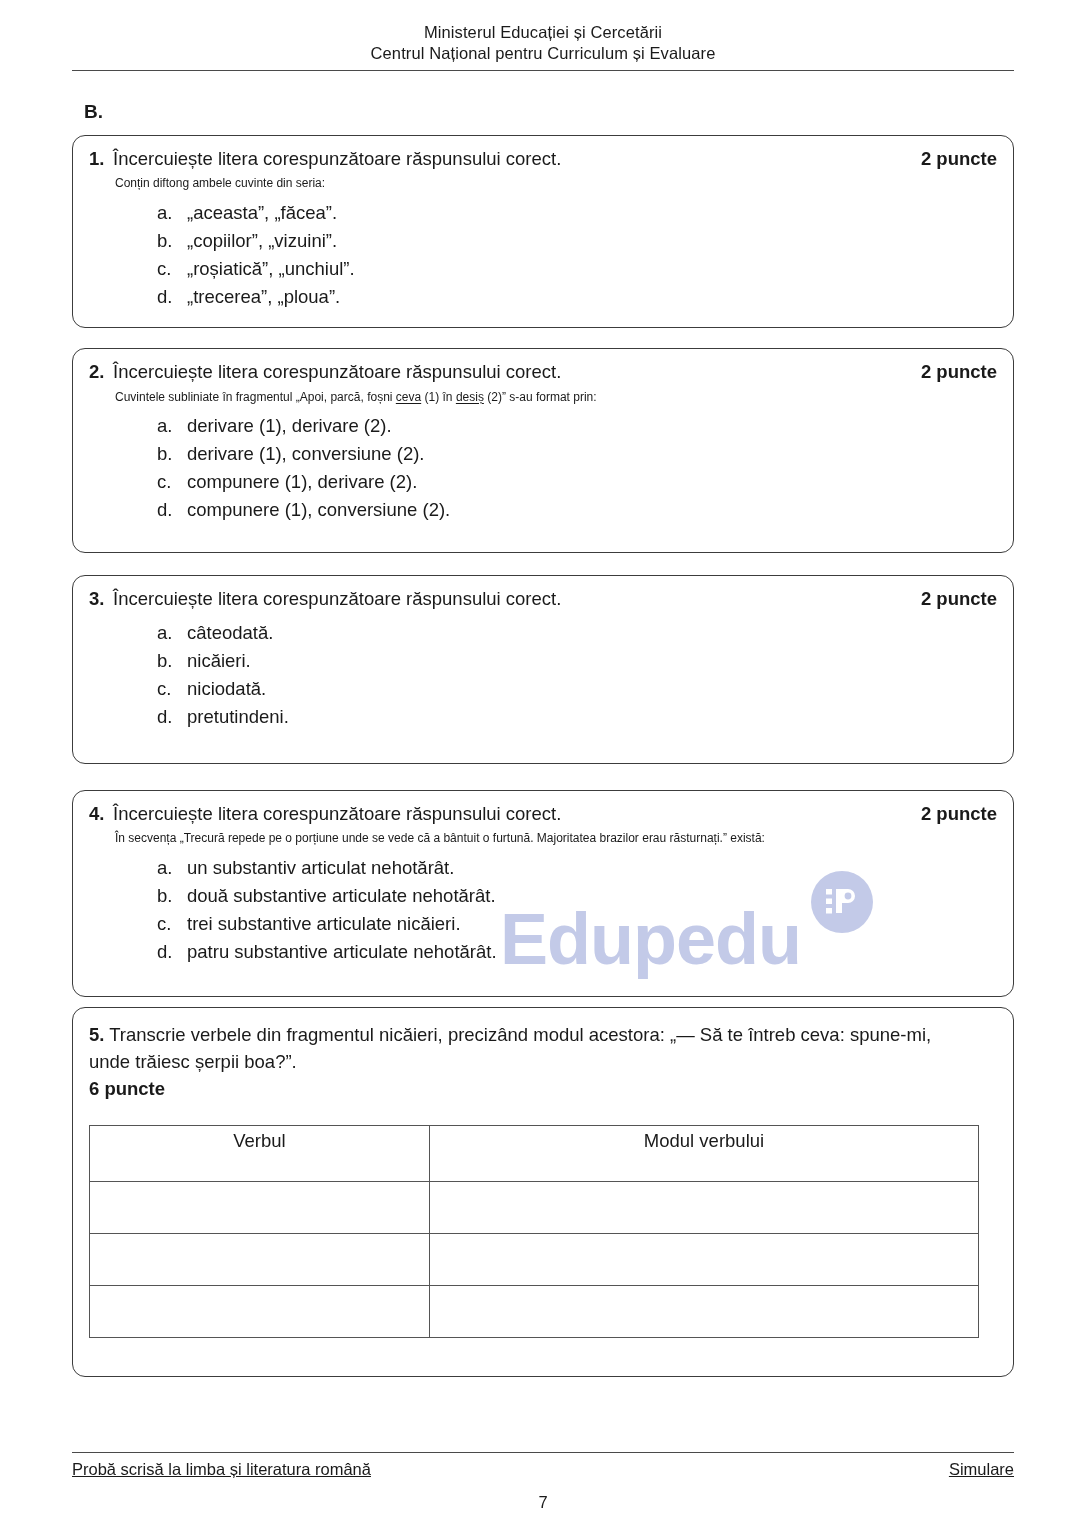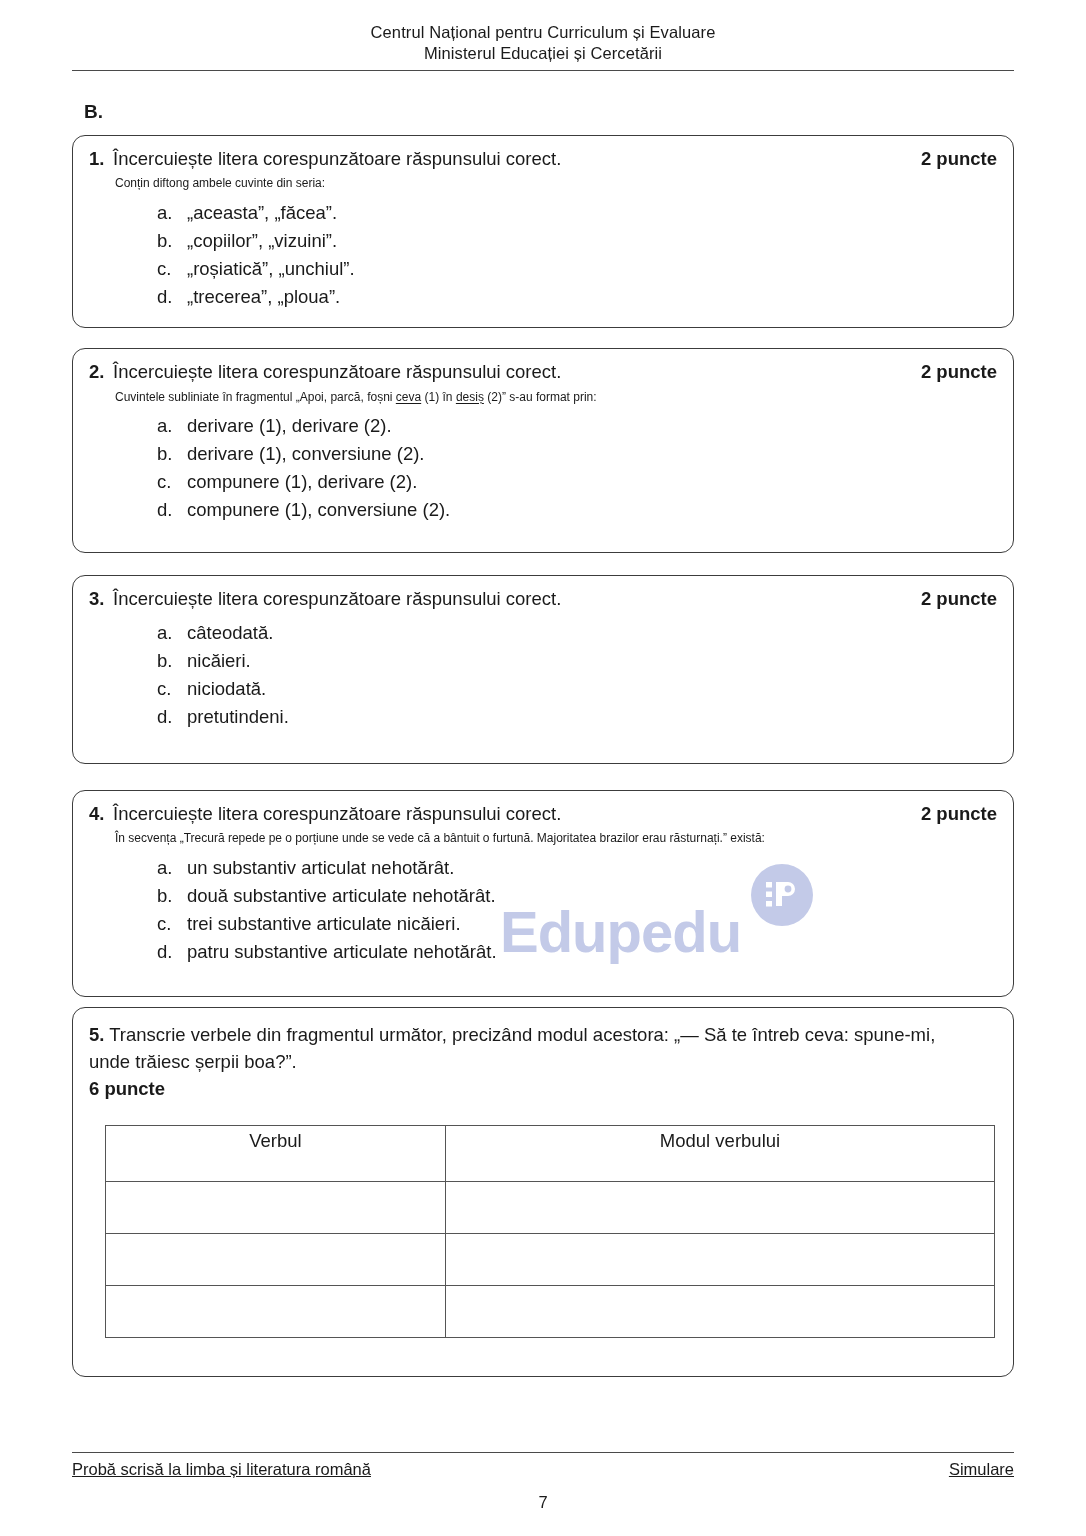--- a/index.html
+++ b/index.html
@@ -131,21 +131,20 @@
     line-height: 1.45;
     flex-direction: column;
   }
   .q5-points {
     font-weight: bold;
     white-space: nowrap;
   }
 
   table.verbs {
     margin-top: 22px;
-    margin-left: 16px;
     border-collapse: collapse;
     width: 890px;
     table-layout: fixed;
   }
   table.verbs th,
   table.verbs td {
     border: 1.3px solid #555;
     height: 46px;
     font-weight: normal;
     font-size: 18.5px;
@@ -160,21 +159,21 @@
   .watermark {
     position: absolute;
     left: 500px;
     top: 855px;
     display: flex;
     align-items: center;
     pointer-events: none;
     user-select: none;
   }
   .wm-text {
-    font-size: 58px;
+    font-size: 72px;
     font-weight: bold;
     color: #c3cae8;
     letter-spacing: -1px;
     line-height: 1;
     margin-top: 48px;
   }
   .wm-logo {
     width: 62px;
     height: 62px;
     border-radius: 50%;
@@ -208,22 +207,22 @@
     font-size: 16.5px;
     margin-top: 14px;
   }
 </style>
 </head>
 <body>
 
 <div class="page">
 
   <div class="header">
+    <div class="header-line">Ministerul Educației și Cercetării</div>
     <div class="header-line">Centrul Național pentru Curriculum și Evaluare</div>
-    <div class="header-line">Ministerul Educației și Cercetării</div>
     <div class="header-rule"></div>
   </div>
 
   <div class="section-letter">B.</div>
 
   <div class="qbox q1">
     <div class="stem-row">
       <div class="stem-left">
         <span class="qnum">1.</span>
         <span>Încercuiește litera corespunzătoare răspunsului corect.</span>
@@ -331,21 +330,21 @@
         <span>trei substantive articulate nicăieri.</span>
       </div>
       <div class="opt">
         <span class="opt-letter">d.</span>
         <span>patru substantive articulate nehotărât.</span>
       </div>
     </div>
   </div>
 
   <div class="qbox q5">
-    <div class="q5-text"><span class="qnum5">5.</span> <span>Transcrie verbele din fragmentul următor, precizând modul acestora: „— Să te întreb ceva: spune-mi,</span></div>
+    <div class="q5-text"><span class="qnum5">5.</span> <span>Transcrie verbele din fragmentul nicăieri, precizând modul acestora: „— Să te întreb ceva: spune-mi,</span></div>
     <div class="q5-line2">
       <span>unde trăiesc șerpii boa?”.</span>
       <span class="q5-points">6 puncte</span>
     </div>
 
     <table class="verbs">
       <colgroup>
           <col class="c1">
           <col>
         </colgroup>

